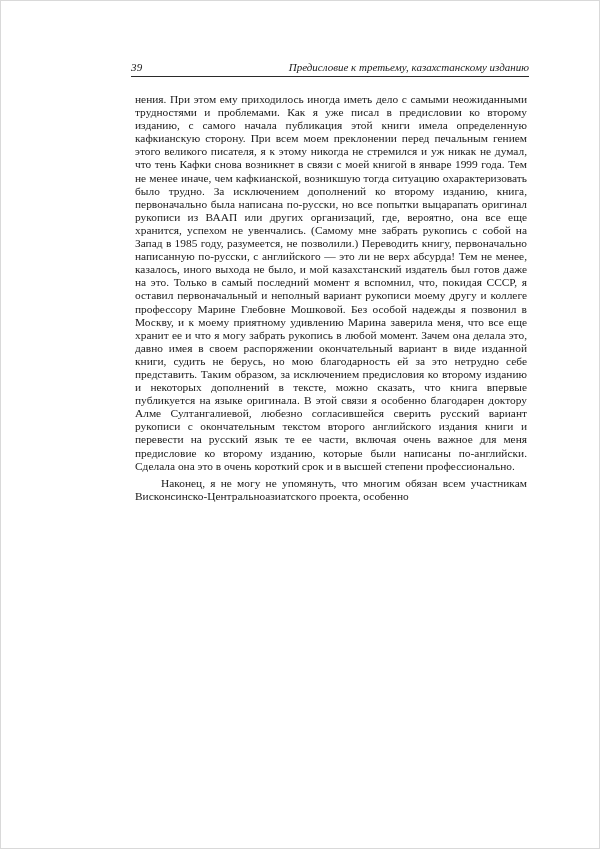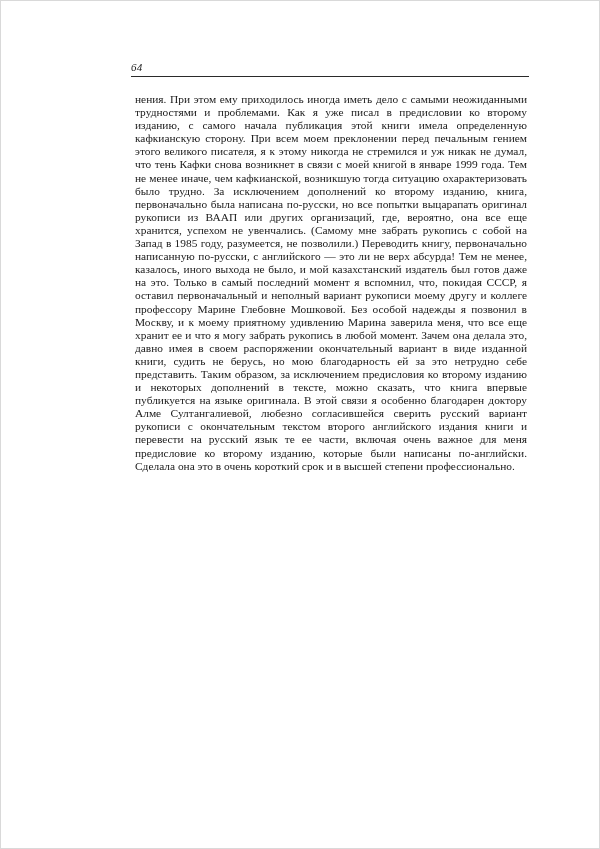--- a/index.html
+++ b/index.html
@@ -55,20 +55,22 @@
   .body-block p.indented {
     text-indent: 26px;
   }
 </style>
 </head>
 <body>
 
 <div class="page">
 
   <div class="running-header">
-    <span class="page-number">64</span>
+    <span class="page-number">39</span>
+    <span class="running-title">Предисловие к третьему, казахстанскому изданию</span>
   </div>
 
   <div class="body-block">
     <p>нения. При этом ему приходилось иногда иметь дело с самыми неожиданными трудностями и проблемами. Как я уже писал в предисловии ко второму изданию, с самого начала публикация этой книги имела определенную кафкианскую сторону. При всем моем преклонении перед печальным гением этого великого писателя, я к этому никогда не стремился и уж никак не думал, что тень Кафки снова возникнет в связи с моей книгой в январе 1999 года. Тем не менее иначе, чем кафкианской, возникшую тогда ситуацию охарактеризовать было трудно. За исключением дополнений ко второму изданию, книга, первоначально была написана по-русски, но все попытки выцарапать оригинал рукописи из ВААП или других организаций, где, вероятно, она все еще хранится, успехом не увенчались. (Самому мне забрать рукопись с собой на Запад в 1985 году, разумеется, не позволили.) Переводить книгу, первоначально написанную по-русски, с английского — это ли не верх абсурда! Тем не менее, казалось, иного выхода не было, и мой казахстанский издатель был готов даже на это. Только в самый последний момент я вспомнил, что, покидая СССР, я оставил первоначальный и неполный вариант рукописи моему другу и коллеге профессору Марине Глебовне Мошковой. Без особой надежды я позвонил в Москву, и к моему приятному удивлению Марина заверила меня, что все еще хранит ее и что я могу забрать рукопись в любой момент. Зачем она делала это, давно имея в своем распоряжении окончательный вариант в виде изданной книги, судить не берусь, но мою благодарность ей за это нетрудно себе представить. Таким образом, за исключением предисловия ко второму изданию и некоторых дополнений в тексте, можно сказать, что книга впервые публикуется на языке оригинала. В этой связи я особенно благодарен доктору Алме Султангалиевой, любезно согласившейся сверить русский вариант рукописи с окончательным текстом второго английского издания книги и перевести на русский язык те ее части, включая очень важное для меня предисловие ко второму изданию, которые были написаны по-английски. Сделала она это в очень короткий срок и в высшей степени профессионально.</p>
+    <p class="indented">Наконец, я не могу не упомянуть, что многим обязан всем участникам Висконсинско-Центральноазиатского проекта, особенно</p>
   </div>
 
 </div>
 
 </body></html>

